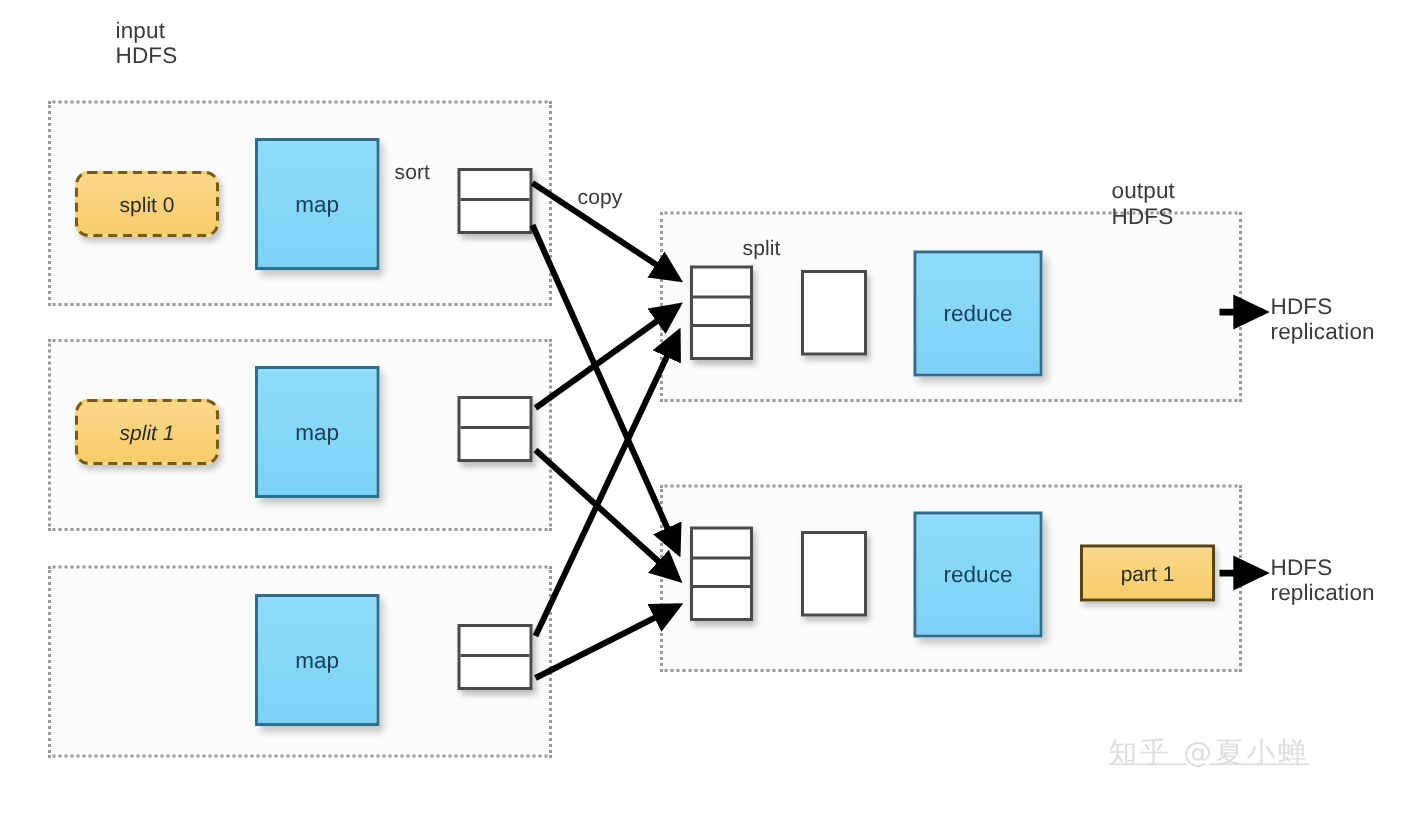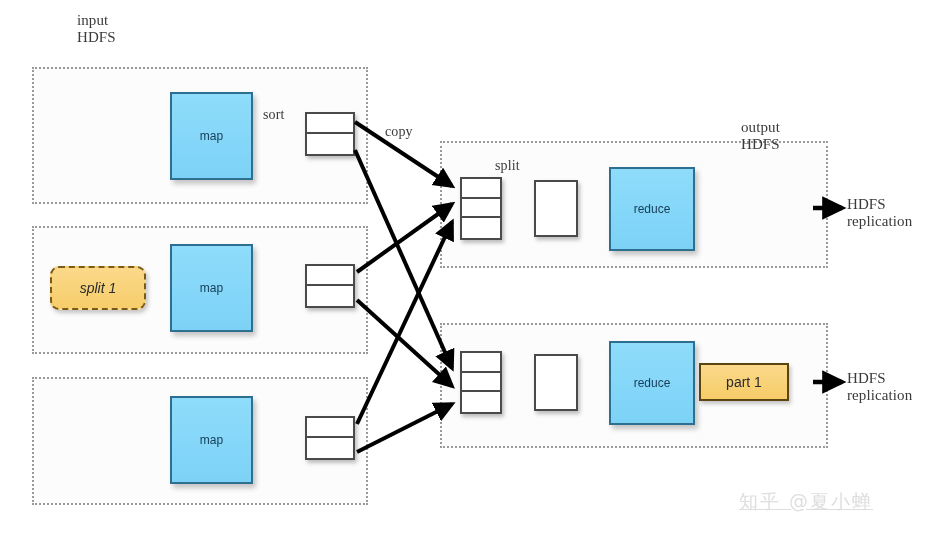--- a/index.html
+++ b/index.html
@@ -22,21 +22,20 @@
   }
 
   
   .lbl{
     position:absolute;
     color:#3a3a3a;
     font-size:15px;
     line-height:17px;
     white-space:pre-line;
     letter-spacing:0.1px;
-    font-family:Liberation Serif, serif;
   }
   .lbl.small{font-size:14px;}
 
   
   .split{
     position:absolute;
     width:96px;height:44px;
     background:linear-gradient(180deg,#fbd98a 0%,#f7cd6a 100%);
     border:2px dashed #7a5a18;
     border-radius:9px;
@@ -46,21 +45,21 @@
     box-shadow:2px 3px 4px rgba(0,0,0,0.22);
   }
 
   
   .proc{
     position:absolute;
     background:linear-gradient(180deg,#8fdcfb 0%,#7cd2f6 100%);
     border:2px solid #2e6e8e;
     box-sizing:border-box;
     display:flex;align-items:center;justify-content:center;
-    color:#17405c;font-size:12px;
+    color:#17405c;font-size:15px;
     box-shadow:3px 4px 5px rgba(0,0,0,0.22);
   }
 
   
   .part{
     position:absolute;
     width:90px;height:38px;
     background:linear-gradient(180deg,#fbd98a 0%,#f6cc68 100%);
     border:2px solid #5a4510;
     box-sizing:border-box;
@@ -155,20 +154,21 @@
   <div class="lbl" style="left:741px;top:81px;margin-top:38px;">output
 HDFS</div>
   <div class="lbl small" style="left:263px;top:106px;text-align:center;">sort</div>
   <div class="lbl small" style="left:385px;top:123px;">copy</div>
   <div class="lbl small" style="left:495px;top:157px;">split</div>
   <div class="lbl" style="left:847px;top:196px;">HDFS
 replication</div>
   <div class="lbl" style="left:847px;top:370px;">HDFS
 replication</div>
 
+  <div class="split" style="left:50px;top:114px;">split 0</div>
   <div class="proc" style="left:170px;top:92px;width:83px;height:88px;">map</div>
   <div class="stack" style="left:305px;top:112px;width:50px;height:44px;">
     <div class="row" style="height:50%;"></div>
     <div class="row" style="height:50%;"></div>
   </div>
 
   <div class="split" style="left:50px;top:266px;font-style:italic;">split 1</div>
   <div class="proc" style="left:170px;top:244px;width:83px;height:88px;">map</div>
   <div class="stack" style="left:305px;top:264px;width:50px;height:44px;">
     <div class="row" style="height:50%;"></div>
@@ -189,21 +189,21 @@
   <div class="singlebox" style="left:534px;top:180px;width:44px;height:57px;"></div>
   <div class="proc" style="left:609px;top:167px;width:86px;height:84px;">reduce</div>
 
   <div class="stack" style="left:460px;top:351px;width:42px;height:63px;">
     <div class="row" style="height:33.33%;"></div>
     <div class="row" style="height:33.33%;"></div>
     <div class="row" style="height:33.33%;"></div>
   </div>
   <div class="singlebox" style="left:534px;top:354px;width:44px;height:57px;"></div>
   <div class="proc" style="left:609px;top:341px;width:86px;height:84px;">reduce</div>
-  <div class="part" style="left:699px;top:363px;">part 1</div>
+  <div class="part" style="left:720px;top:363px;">part 1</div>
 
   <svg class="lines over">
     <defs>
       <marker id="ab" markerWidth="5.4" markerHeight="5.4" refX="4.4" refY="2.6" orient="auto">
         <path d="M0,0 L5.4,2.6 L0,5.2 z" fill="#000000"></path>
       </marker>
     </defs>
 
     <line x1="355" y1="122" x2="452" y2="186" stroke="#000" stroke-width="4" marker-end="url(#ab)"></line>
 

